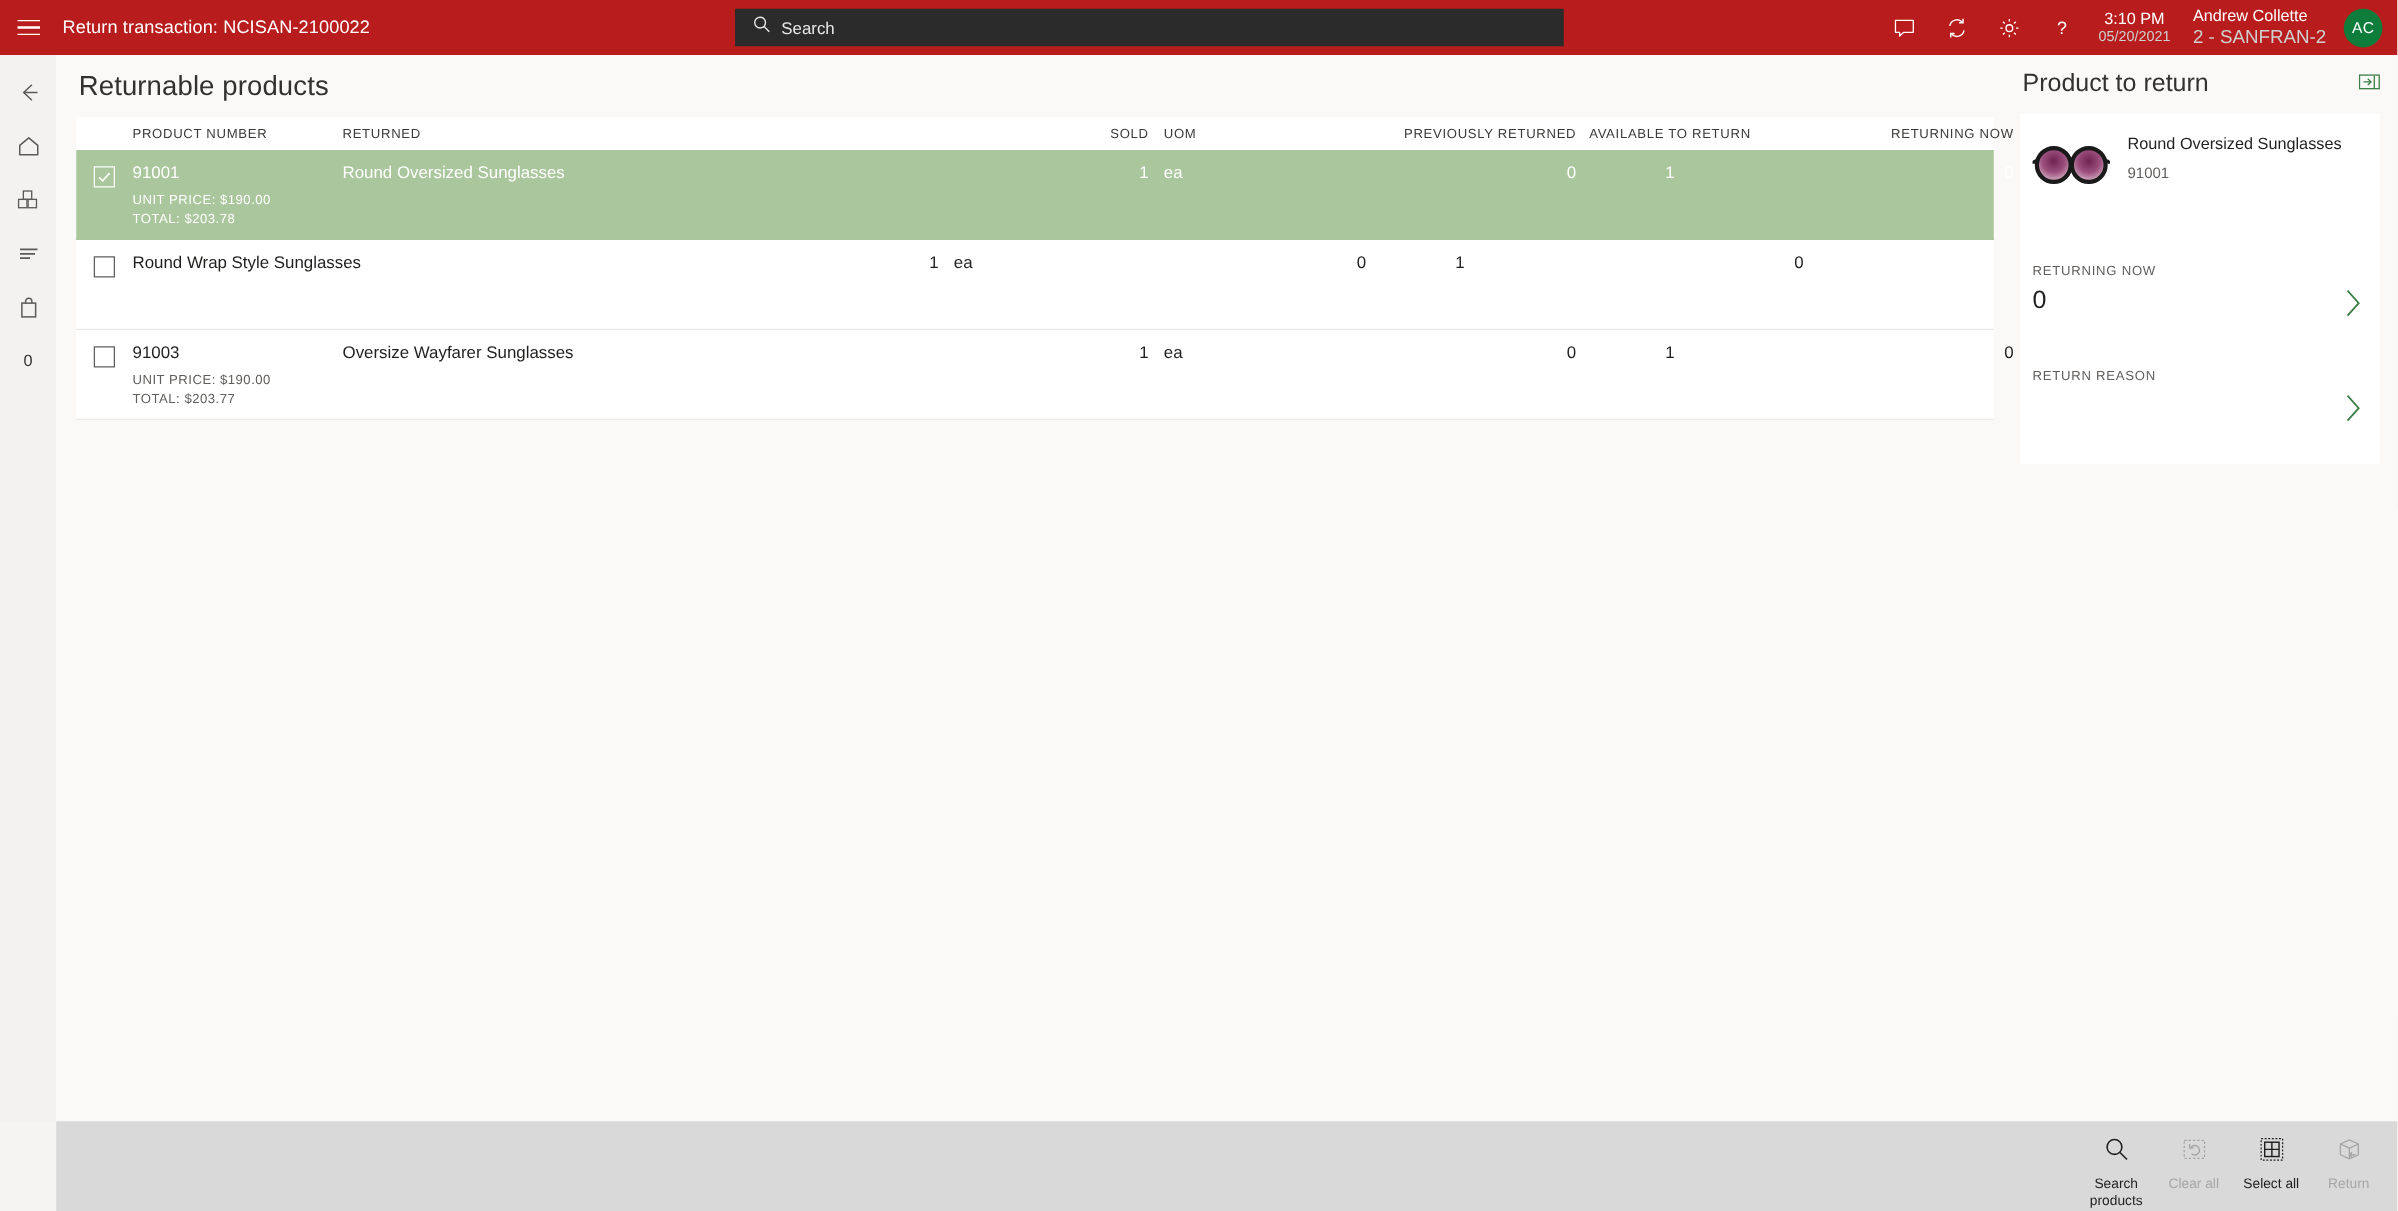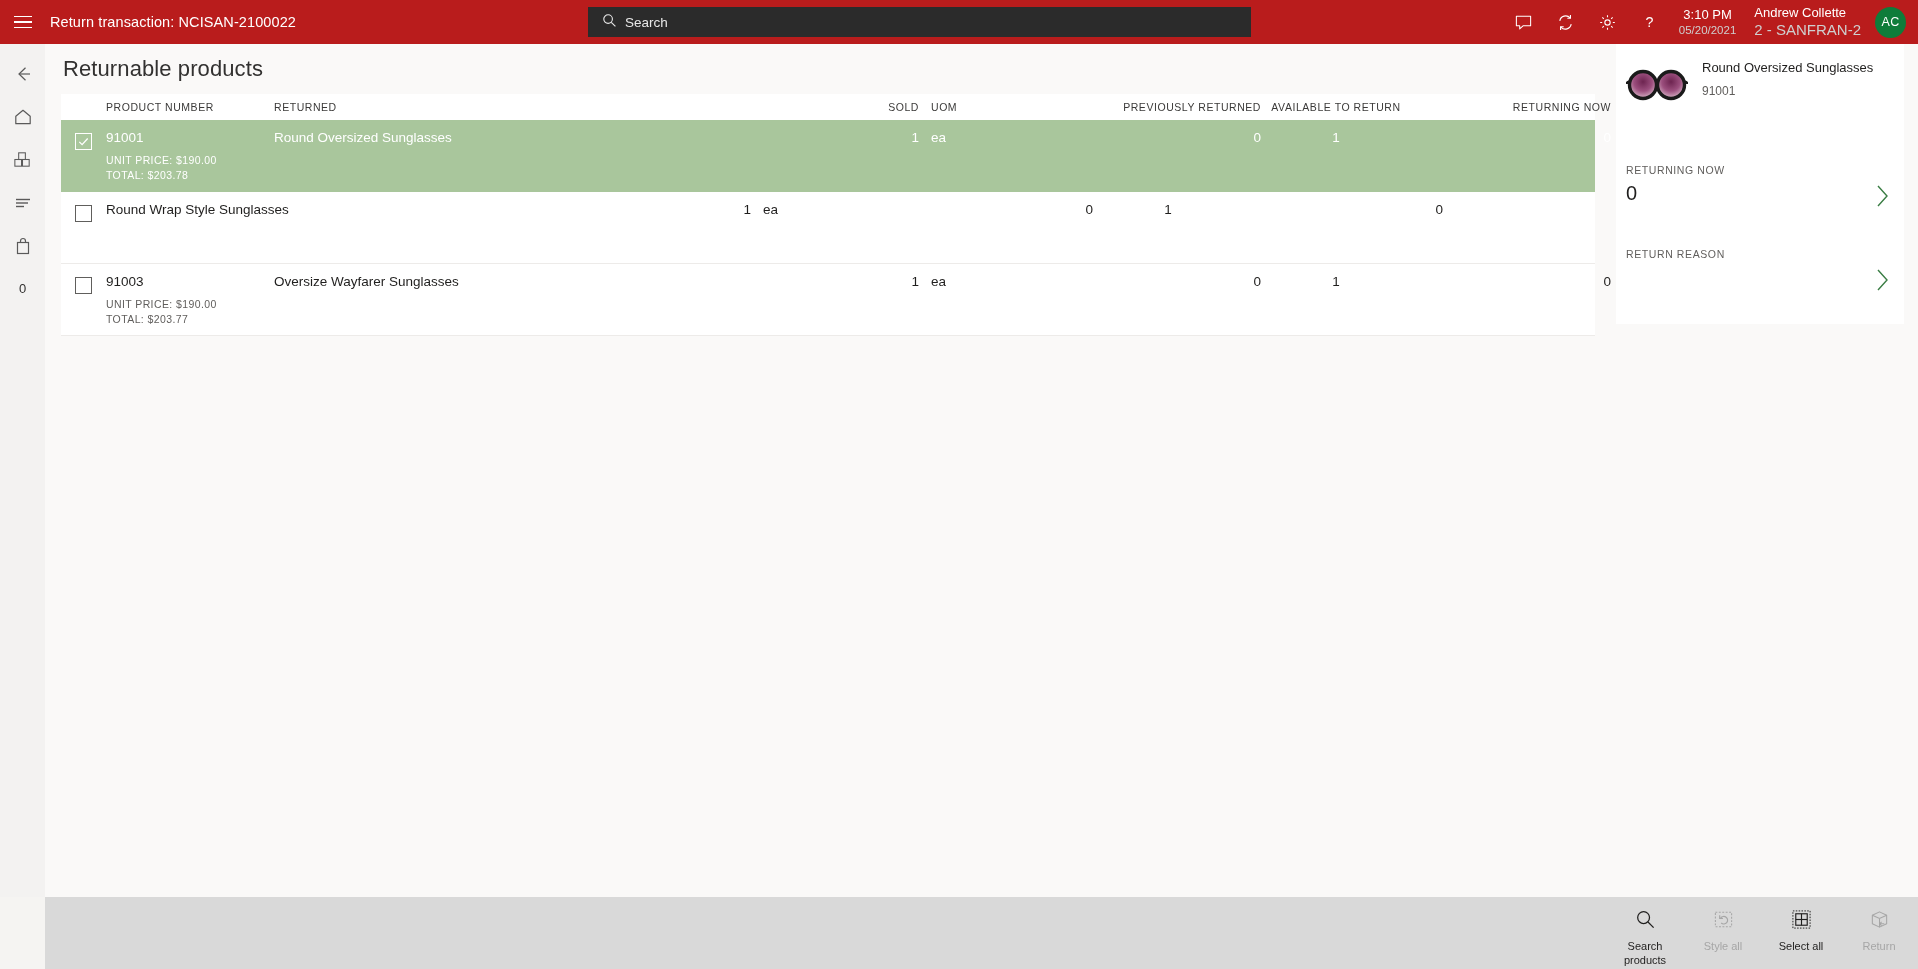--- a/index.html
+++ b/index.html
@@ -125,21 +125,21 @@
   .field-value { font-size: 20px; color: #201f1e; margin-top: 6px; font-weight: 300; }
   .chev {
     position: absolute; right: 12px; top: 50%; transform: translateY(-50%);
     cursor: pointer;
   }
 
   
   .bottombar {
     position: absolute; left: 45px; top: 897px; width: 1873px; height: 72px;
     background: #d9d9d9; display: flex; align-items: flex-start;
-    justify-content: flex-end; padding-right: 8px; padding-top: 7px; gap: 16px;
+    justify-content: flex-end; padding-right: 8px; padding-top: 7px;
   }
   .tbtn {
     width: 62px; min-height: 58px; display: flex; flex-direction: column;
     align-items: center; justify-content: flex-start; cursor: pointer;
     color: #201f1e; font-size: 11px; text-align: center; line-height: 1.25;
     padding-top: 5px;
   }
   .tbtn .lbl { margin-top: 6px; }
   .tbtn.disabled { color: #a6a6a6; cursor: default; }
 </style>
@@ -338,20 +338,30 @@
             <div class="cellwrap">1</div>
           </div>
         <div class="c-now">
             <div class="cellwrap">0</div>
           </div>
       </div>
     </div>
   </div>
 
   <div class="rpanel">
+    <div class="rpanel-head">
+      <div class="rpanel-title">Product to return</div>
+      <div style="cursor:pointer">
+        <svg width="17" height="15" viewBox="0 0 18 16">
+          <rect x="0.6" y="2.2" width="16.8" height="11.6" fill="none" stroke="#3a7d44" stroke-width="1.1"></rect>
+          <line x1="13.2" y1="2.8" x2="13.2" y2="13.2" stroke="#3a7d44" stroke-width="1.1"></line>
+          <path d="M4 8h6M7.6 5.4L10.4 8 7.6 10.6" fill="none" stroke="#3a7d44" stroke-width="1.1"></path>
+        </svg>
+      </div>
+    </div>
 
     <div class="rpanel-card">
       <div class="prod-top">
         <div class="thumb">
           <svg width="62" height="46" viewBox="0 0 62 46">
             <defs>
               <radialGradient id="lensg" cx="50%" cy="38%" r="62%">
                 <stop offset="0%" stop-color="#6d2450"></stop>
                 <stop offset="55%" stop-color="#9c4f7e"></stop>
                 <stop offset="100%" stop-color="#d9b6c8"></stop>
@@ -404,21 +414,21 @@
     </div>
 
     <div class="tbtn disabled">
       <span>
         <svg width="21" height="21" viewBox="0 0 22 22">
           <rect x="2.5" y="3.5" width="17" height="15" fill="none" stroke="#a6a6a6" stroke-width="1.1" stroke-dasharray="2 1.6"></rect>
           <path d="M8 9.5a4 4 0 1 1 .6 5.2" fill="none" stroke="#a6a6a6" stroke-width="1.2"></path>
           <path d="M7 6.5v3.4h3.4" fill="none" stroke="#a6a6a6" stroke-width="1.2"></path>
         </svg>
       </span>
-      <span class="lbl">Style all</span>
+      <span class="lbl">Clear all</span>
     </div>
 
     <div class="tbtn">
       <span>
         <svg width="21" height="21" viewBox="0 0 22 22">
           <rect x="2" y="2" width="18" height="18" fill="none" stroke="#201f1e" stroke-width="1" stroke-dasharray="1.6 1.4"></rect>
           <rect x="5" y="5" width="12" height="12" fill="none" stroke="#201f1e" stroke-width="1.2"></rect>
           <line x1="11" y1="5" x2="11" y2="17" stroke="#201f1e" stroke-width="1.2"></line>
           <line x1="5" y1="11" x2="17" y2="11" stroke="#201f1e" stroke-width="1.2"></line>
         </svg>

